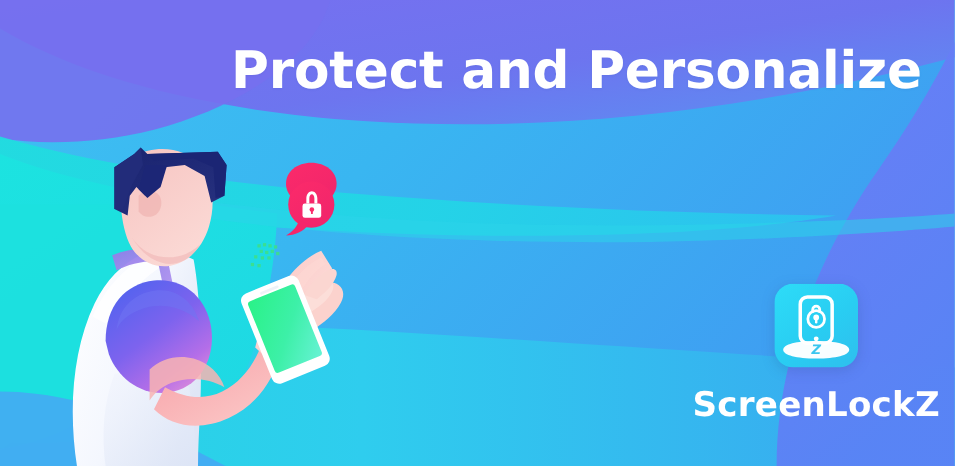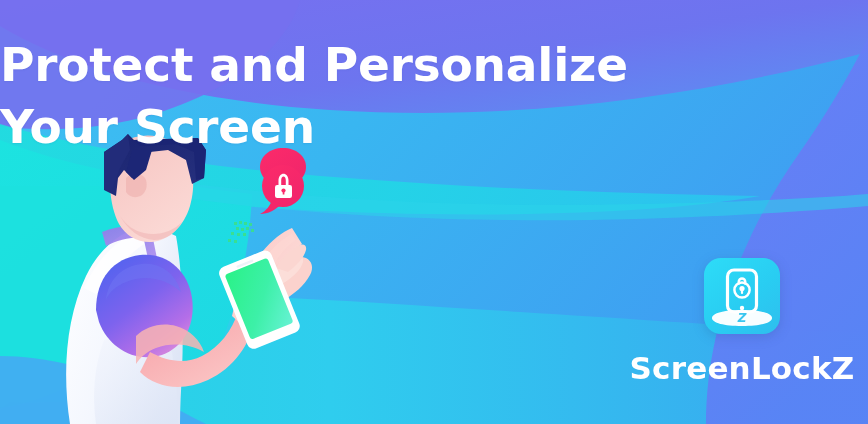--- a/index.html
+++ b/index.html
@@ -29,20 +29,21 @@
     height: 424px;
     display: block;
   }
 
   
   .headline {
     position: absolute;
     top: 34px;
     left: 0;
     width: 838px;
+    text-align: right;
     color: #ffffff;
     font-family: "DejaVu Sans", sans-serif;
     font-weight: bold;
     font-size: 47px;
     line-height: 1.32;
     letter-spacing: -0.2px;
     z-index: 40;
     text-shadow: 0 1px 2px rgba(40,80,160,0.10);
   }
   .headline .hl-line {
@@ -283,21 +284,20 @@
                  L285.8,185 L285.8,180.5 C285.8,178.1 284.8,176.6 283.5,176.6
                  C282.2,176.6 281.2,178.1 281.2,180.5 L281.2,185 Z"></path>
         <circle cx="283.5" cy="190.5" r="2.1" fill="#fb2a6a"></circle>
         <rect x="282.7" y="190.5" width="1.7" height="4" fill="#fb2a6a"></rect>
       </g>
     </g>
   </svg>
 
   <div class="headline">
     <span class="hl-line">Protect and Personalize</span>
-    <span class="hl-line">Your Screen</span>
   </div>
 
   <div class="brand">
 
     <svg class="app-icon" viewBox="0 0 76 76" aria-hidden="true">
       <defs>
         <linearGradient id="gIcon" x1="0.1" y1="0" x2="0.9" y2="1">
           <stop offset="0%" stop-color="#2ddbf7"></stop>
           <stop offset="55%" stop-color="#29cdf2"></stop>
           <stop offset="100%" stop-color="#2ec0ee"></stop>

